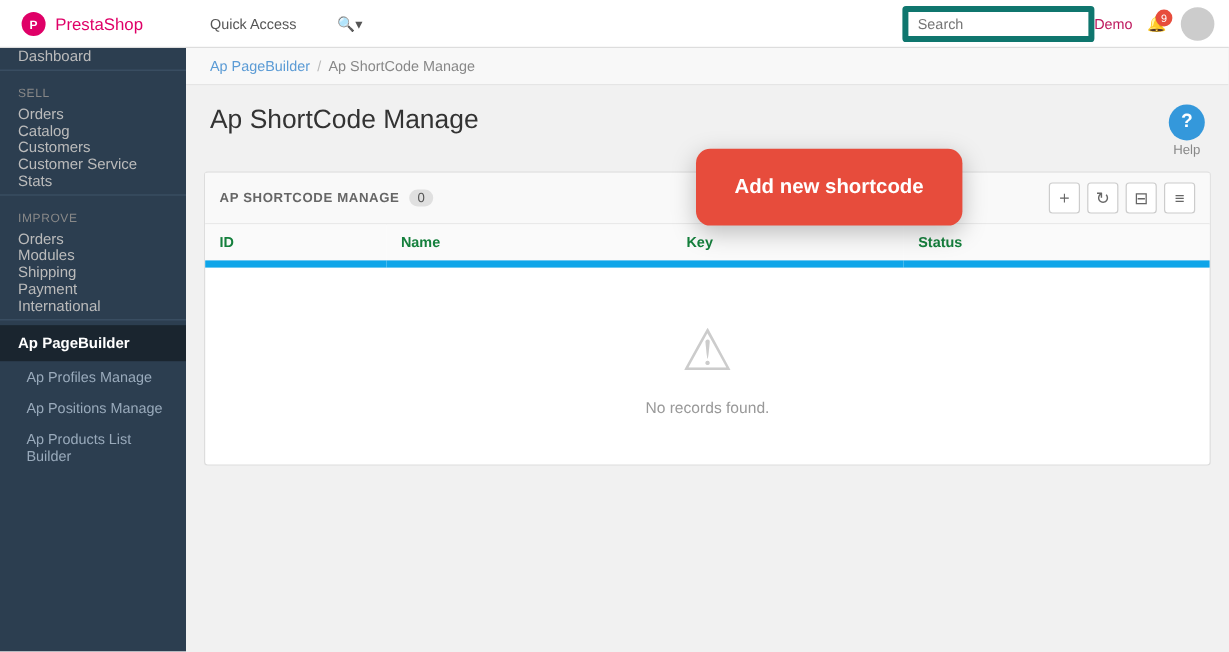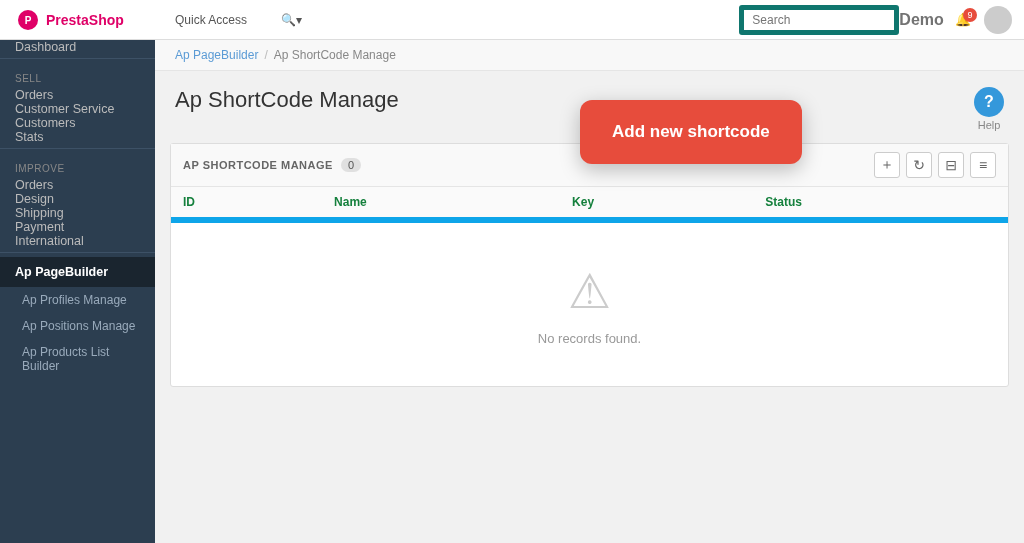--- a/index.html
+++ b/index.html
@@ -16,29 +16,29 @@
       position: fixed;
       top: 0; left: 0; right: 0;
       z-index: 100;
     }
     .top-nav .logo-area {
       display: flex; align-items: center; width: 155px; padding-left: 4px;
     }
     .top-nav .logo-area .logo-icon {
       width: 24px; height: 24px; margin-right: 6px;
     }
-    .top-nav .logo-area .logo-text { font-size: 14px; font-weight: 700; color: #df0067; }
+    .top-nav .logo-area .logo-text { font-size: 14px; font-weight: 400; color: #df0067; }
     .top-nav .nav-links { display: flex; align-items: center; gap: 18px; flex: 1; }
     .top-nav .nav-link { font-size: 12px; color: #555; padding: 4px 8px; border-radius: 3px; cursor: pointer; }
     .top-nav .search-area {
       display: flex; align-items: center; border: 5px solid #0f766e; border-radius: 3px; padding: 3px 8px; width: 160px; background: #fff;
     }
     .top-nav .search-area input { border: none; outline: none; font-size: 12px; width: 130px; }
     .top-nav .right-area { display: flex; align-items: center; gap: 12px; margin-left: auto; }
-    .top-nav .demo-btn { font-size: 16px; color: #737373; font-weight: bold; }
+    .top-nav .demo-btn { font-size: 12px; color: #be185d; }
     .top-nav .bell { position: relative; cursor: pointer; }
     .top-nav .bell-badge { position: absolute; top: -4px; right: -5px; background: #e74c3c; color: #fff; border-radius: 50%; font-size: 9px; width: 14px; height: 14px; display: flex; align-items: center; justify-content: center; }
     .top-nav .user-avatar { width: 28px; height: 28px; border-radius: 50%; background: #ccc; cursor: pointer; }
 
     
     .main-layout {
       display: flex;
       margin-top: 40px;
       height: calc(543px - 40px);
     }
@@ -191,21 +191,21 @@
     .warning-icon {
       font-size: 48px;
       color: #ccc;
       margin-bottom: 12px;
     }
     .empty-text { font-size: 13px; color: #999; }
 
     
     .add-shortcode-hint {
       position: absolute;
-      top: 100px;
+      top: 124px;
       left: 580px;
       z-index: 200;
     }
     .add-shortcode-hint .bubble {
       background: #e74c3c;
       color: #fff;
       font-size: 17px;
       font-weight: 600;
       padding: 22px 32px;
       border-radius: 12px;
@@ -243,27 +243,28 @@
   </div>
 </div>
 
 <div class="main-layout">
 
   <nav class="sidebar">
     <div class="menu-item">Dashboard</div>
     <div class="section-divider"></div>
     <div class="section-label">SELL</div>
     <div class="menu-item">Orders</div>
+    <div class="menu-item">Catalog</div>
+    <div class="menu-item">Customers</div>
     <div class="menu-item">Customer Service</div>
-    <div class="menu-item">Customers</div>
     <div class="menu-item">Stats</div>
     <div class="section-divider"></div>
     <div class="section-label">IMPROVE</div>
     <div class="menu-item">Orders</div>
-    <div class="menu-item">Design</div>
+    <div class="menu-item">Modules</div>
     <div class="menu-item">Shipping</div>
     <div class="menu-item">Payment</div>
     <div class="menu-item">International</div>
     <div class="section-divider"></div>
     <div class="parent-item">Ap PageBuilder</div>
     <div class="submenu-item">Ap Profiles Manage</div>
     <div class="submenu-item">Ap Positions Manage</div>
     <div class="submenu-item">Ap Products List Builder</div>
 
   </nav>

